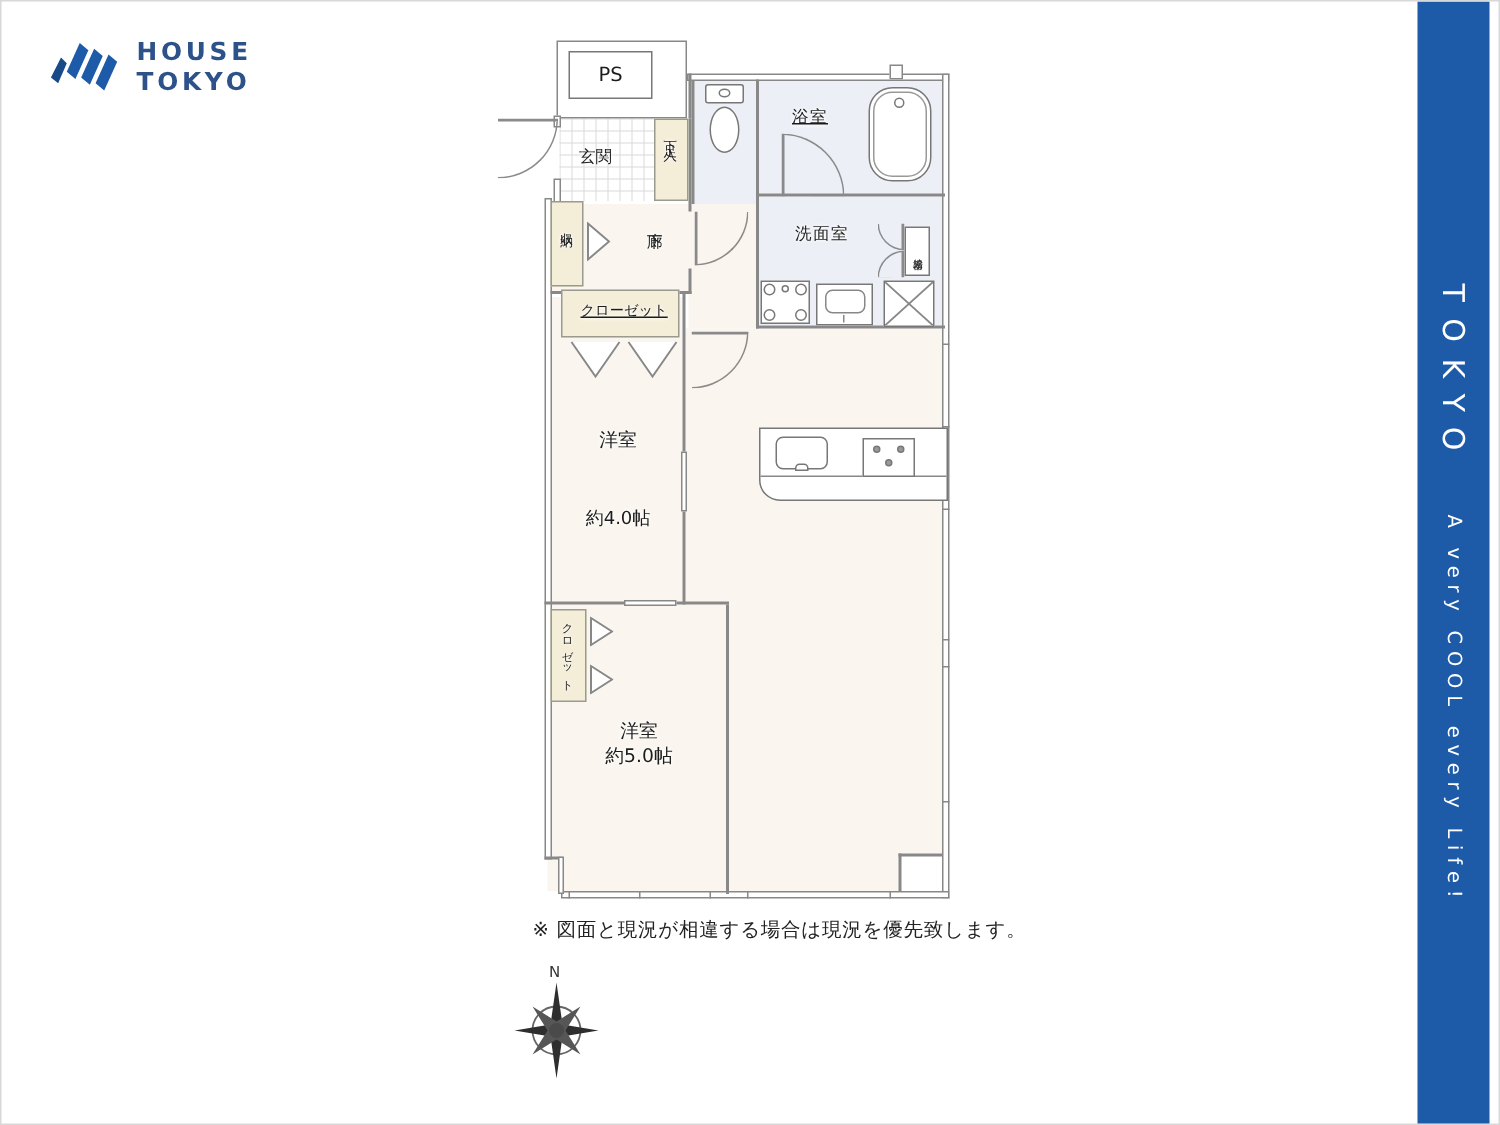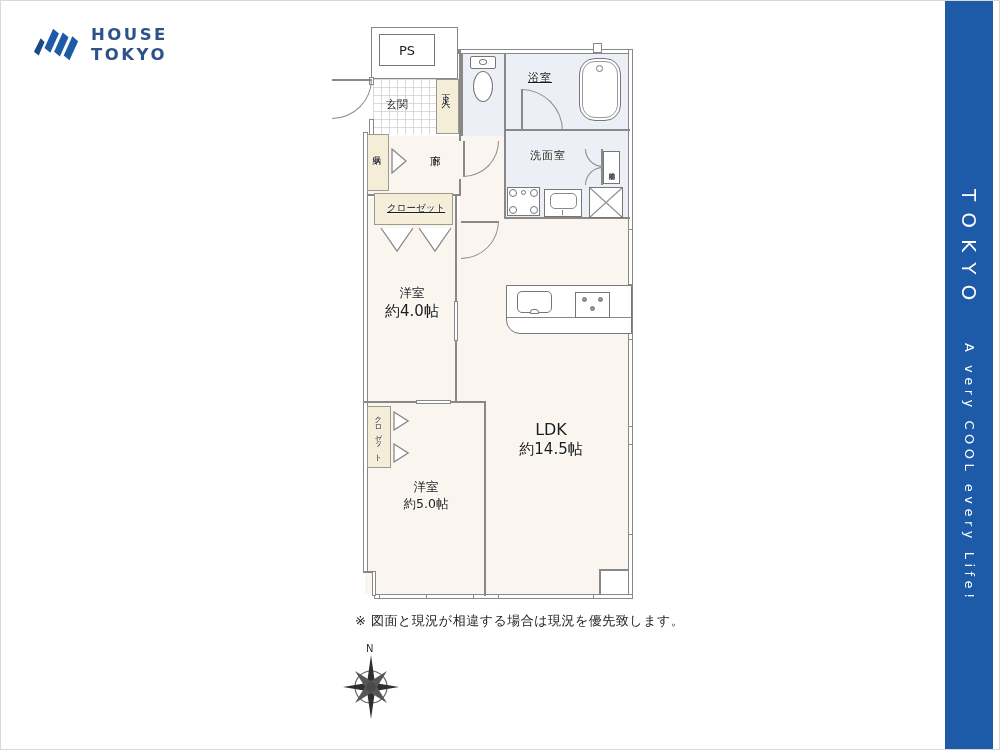--- a/index.html
+++ b/index.html
@@ -174,29 +174,25 @@
     <div class="lbl" style="left:385px;top:97px;font-size:11px;">玄関</div>
     <div class="lbl vtxt" style="left:438px;top:86px;font-size:9px;letter-spacing:2px;">下足入</div>
     <div class="lbl vtxt" style="left:427px;top:146px;font-size:10.5px;letter-spacing:2px;">廊下</div>
     <div class="lbl vtxt" style="left:370px;top:148px;font-size:8.5px;letter-spacing:1px;">収納</div>
     <div class="lbl" style="left:527px;top:70px;font-size:11px;letter-spacing:1px;text-decoration:underline;">浴室</div>
     <div class="lbl" style="left:529px;top:148px;font-size:11px;letter-spacing:1px;">洗面室</div>
     <div class="lbl" style="left:386px;top:201px;font-size:9.5px;text-decoration:underline;">クローゼット</div>
     <div class="lbl vtxt" style="left:372px;top:409px;font-size:7.5px;letter-spacing:1px;">クロゼット</div>
     <div class="lbl" style="left:366px;top:284px;width:90px;text-align:center;">
       <span style="display:block;font-size:12.5px;">洋室</span>
-      <span style="display:block;font-size:15px;">約4.0帖</span>
+      <span style="display:block;font-size:12px;margin-top:36px;">約4.0帖</span>
     </div>
     <div class="lbl" style="left:380px;top:478px;width:90px;text-align:center;">
       <span style="display:block;font-size:12.5px;">洋室</span>
       <span style="display:block;font-size:12.5px;">約5.0帖</span>
-    </div>
-    <div class="lbl" style="left:485px;top:418px;width:130px;text-align:center;">
-      <span style="display:block;font-size:16px;">LDK</span>
-      <span style="display:block;font-size:15px;">約14.5帖</span>
     </div>
   </div>
 
   <div class="lbl" style="left:354px;top:611px;font-size:13px;letter-spacing:0.5px;color:#222;">※ 図面と現況が相違する場合は現況を優先致します。</div>
 
   <div class="abs" style="left:338px;top:641px;width:64px;height:84px;">
     <div class="lbl" style="left:27px;top:0;font-size:10px;color:#333;">N</div>
     <svg style="position:absolute;left:2px;top:12px;" width="60" height="66" viewBox="0 0 60 66">
       <circle cx="30" cy="33" r="16" fill="none" stroke="#666" stroke-width="1.2"></circle>
       <path d="M30,1 L34,29 L58,33 L34,37 L30,65 L26,37 L2,33 L26,29 Z" fill="#2e2e2e"></path>

